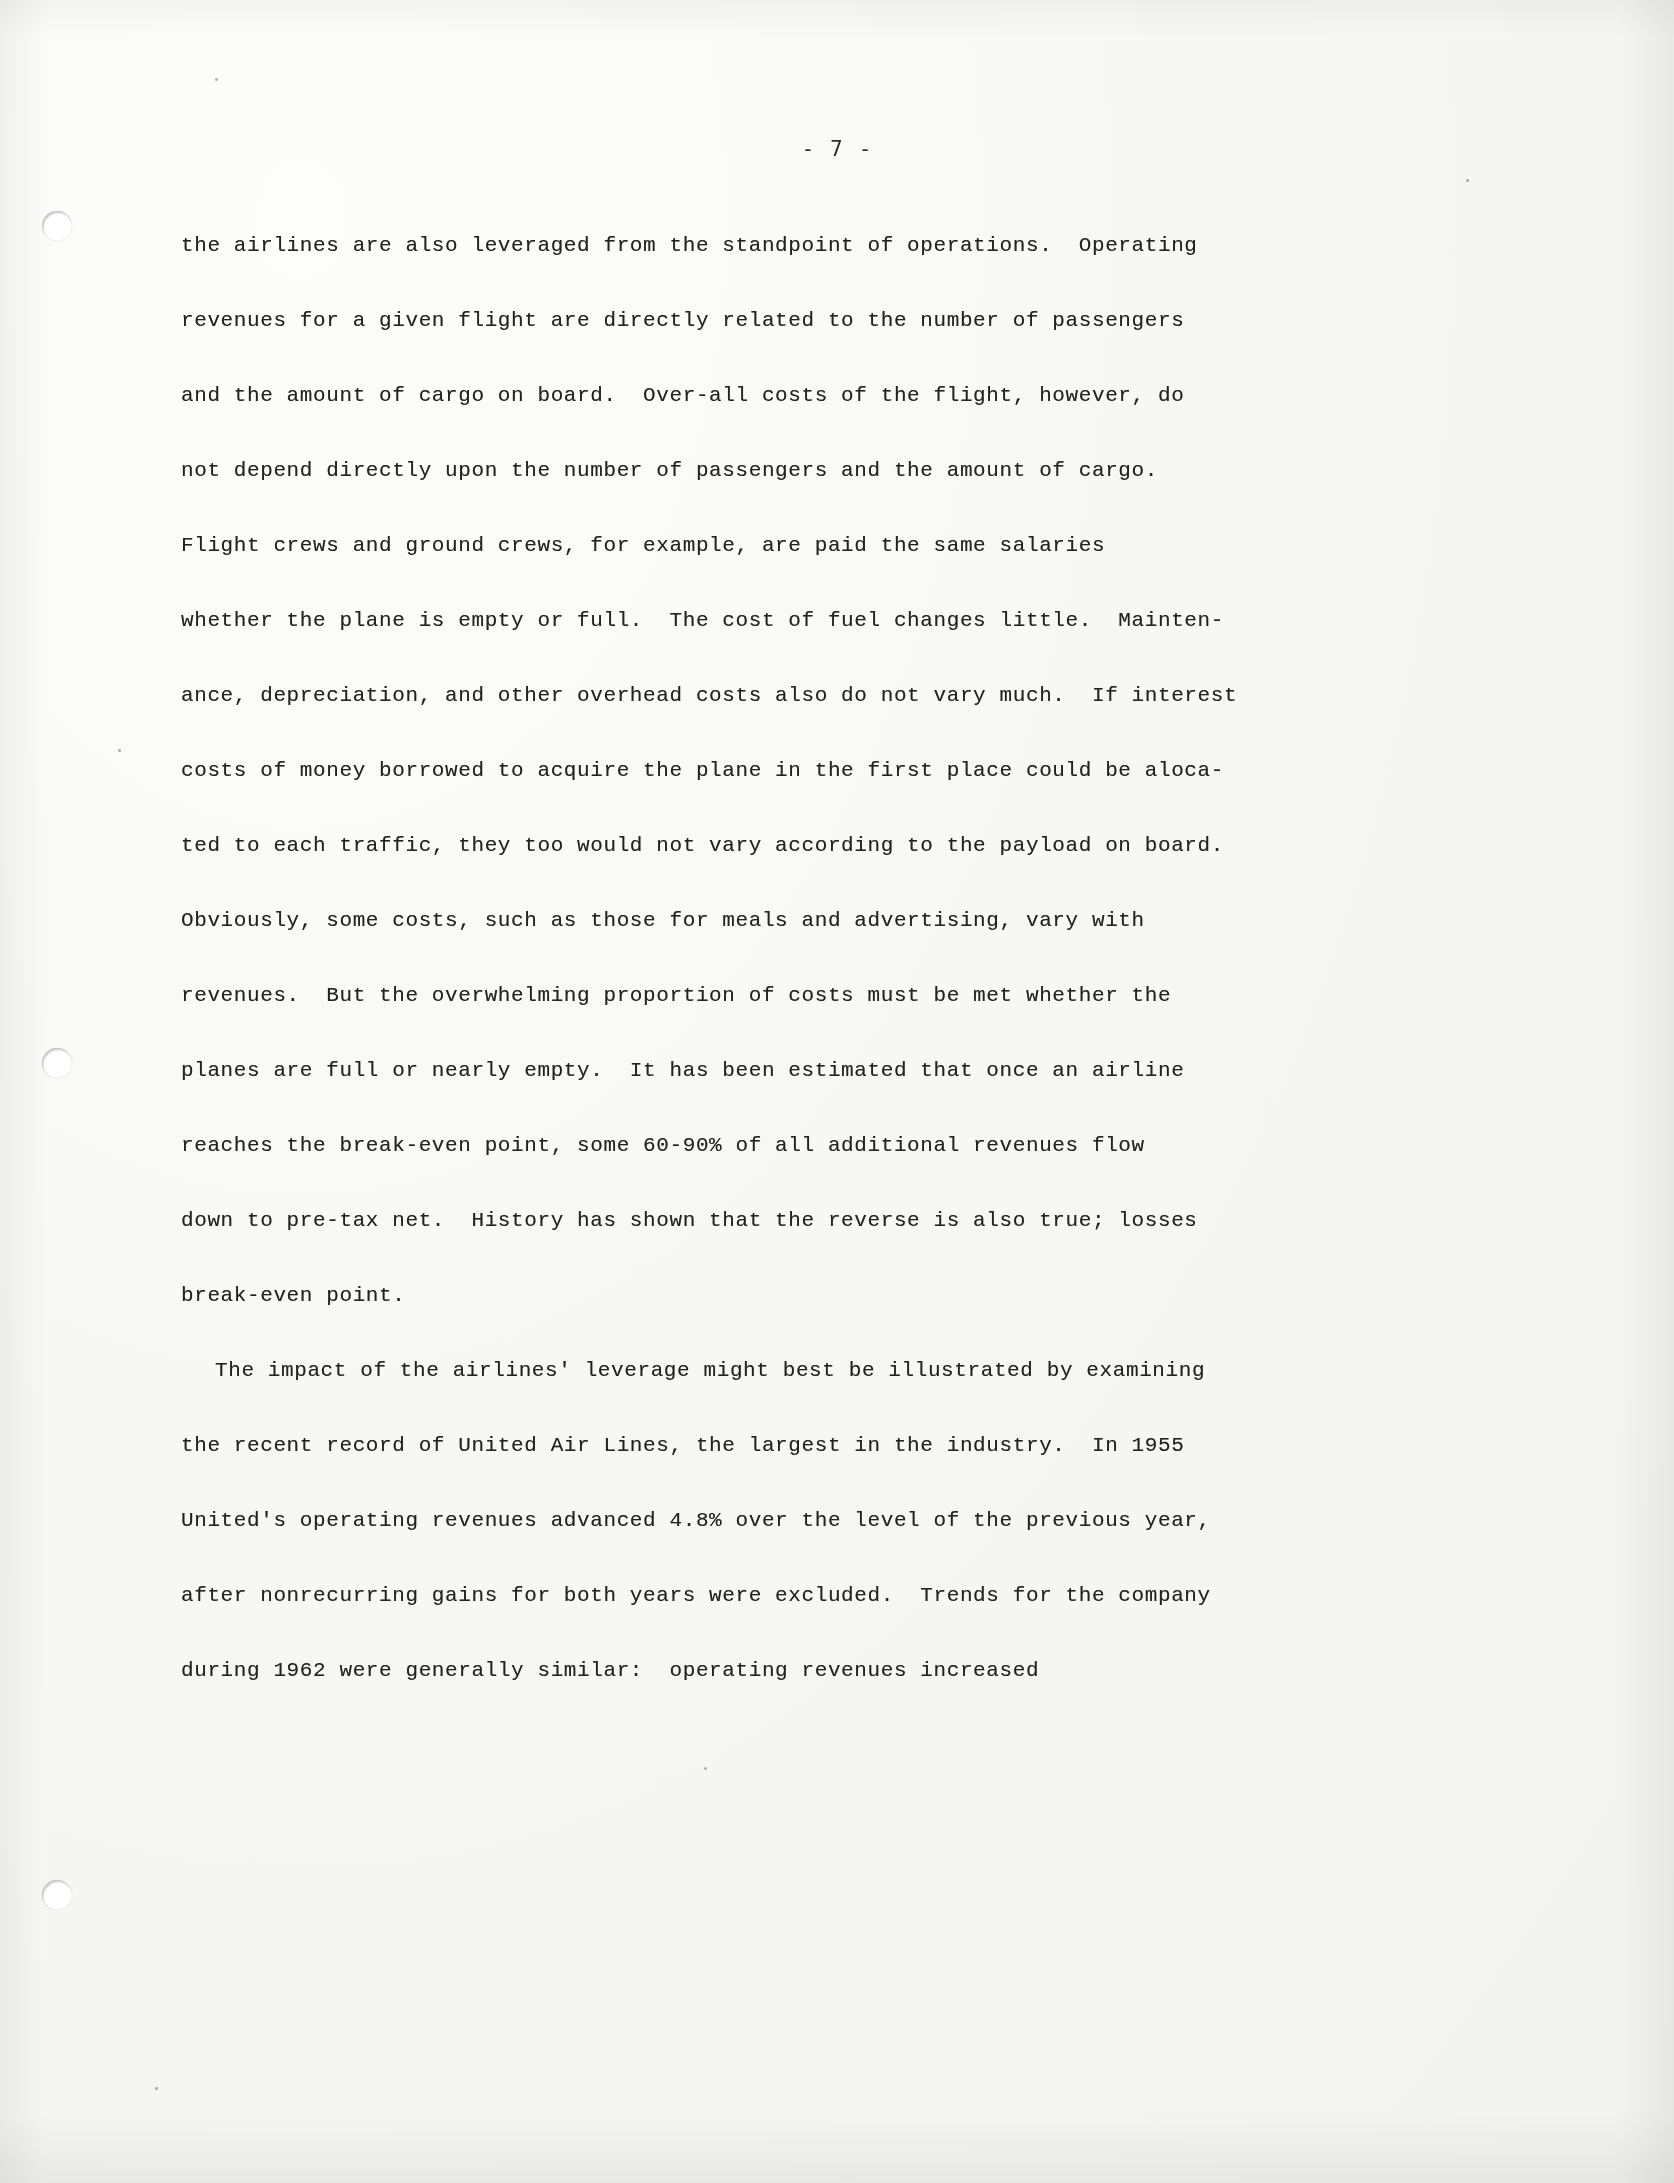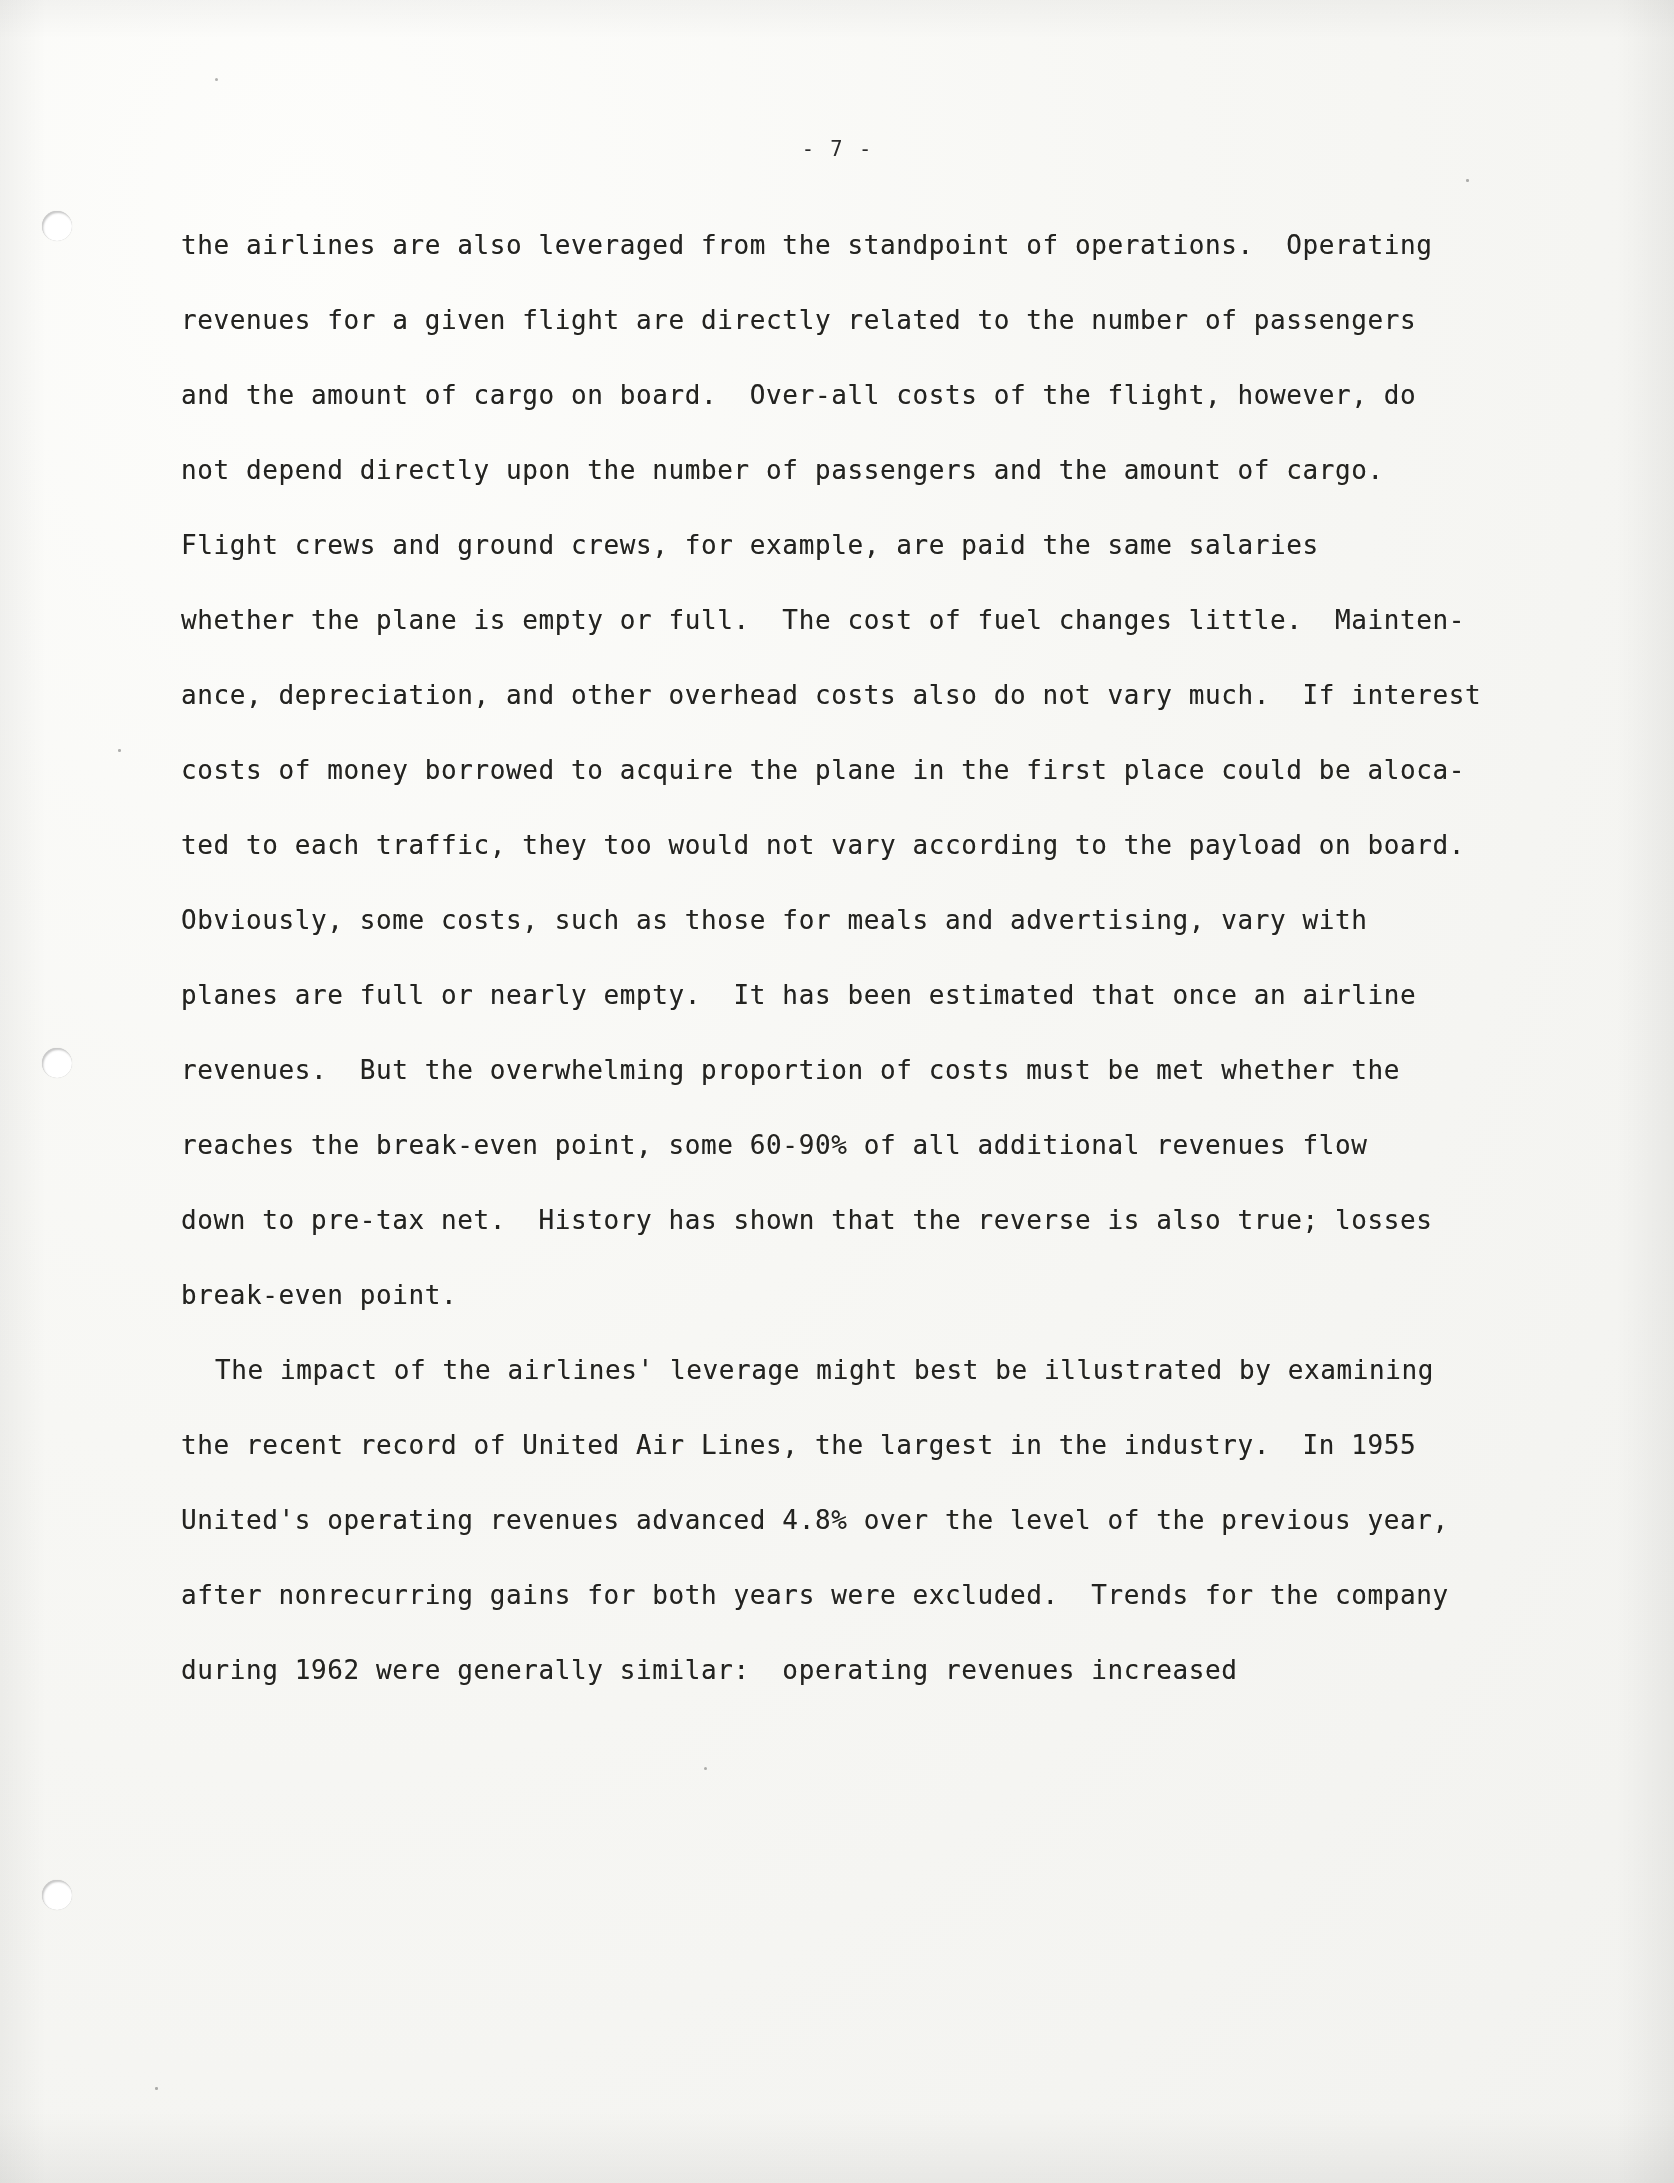--- a/index.html
+++ b/index.html
@@ -66,25 +66,26 @@
     position: absolute;
     left: 181px;
     top: 208px;
     width: 1307px;
     color: #23231f;
   }
 
   .line {
     height: 75px;
     line-height: 75px;
-    font-size: 26px;
+    font-size: 21px;
     letter-spacing: 0.6px;
     white-space: pre;
     color: #232320;
     text-shadow: 0 0 0.4px rgba(0,0,0,0.35);
+    font-family: Liberation Mono, monospace;
   }
 
   .line.indent { padding-left: 34px; }
 
   
   .speck {
     position: absolute;
     background: rgba(0,0,0,0.30);
     border-radius: 50%;
   }
@@ -106,22 +107,22 @@
       <div class="line">the airlines are also leveraged from the standpoint of operations.  Operating</div>
       <div class="line">revenues for a given flight are directly related to the number of passengers</div>
       <div class="line">and the amount of cargo on board.  Over-all costs of the flight, however, do</div>
       <div class="line">not depend directly upon the number of passengers and the amount of cargo.</div>
       <div class="line">Flight crews and ground crews, for example, are paid the same salaries</div>
       <div class="line">whether the plane is empty or full.  The cost of fuel changes little.  Mainten-</div>
       <div class="line">ance, depreciation, and other overhead costs also do not vary much.  If interest</div>
       <div class="line">costs of money borrowed to acquire the plane in the first place could be aloca-</div>
       <div class="line">ted to each traffic, they too would not vary according to the payload on board.</div>
       <div class="line">Obviously, some costs, such as those for meals and advertising, vary with</div>
+      <div class="line">revenues.  But the overwhelming proportion of costs must be met whether the</div>
       <div class="line">planes are full or nearly empty.  It has been estimated that once an airline</div>
-      <div class="line">revenues.  But the overwhelming proportion of costs must be met whether the</div>
       <div class="line">reaches the break-even point, some 60-90% of all additional revenues flow</div>
       <div class="line">down to pre-tax net.  History has shown that the reverse is also true; losses</div>
       <div class="line">break-even point.</div>
     </div>
 
     <div>
       <div class="line indent">The impact of the airlines' leverage might best be illustrated by examining</div>
       <div class="line">the recent record of United Air Lines, the largest in the industry.  In 1955</div>
       <div class="line">United's operating revenues advanced 4.8% over the level of the previous year,</div>
       <div class="line">after nonrecurring gains for both years were excluded.  Trends for the company</div>

